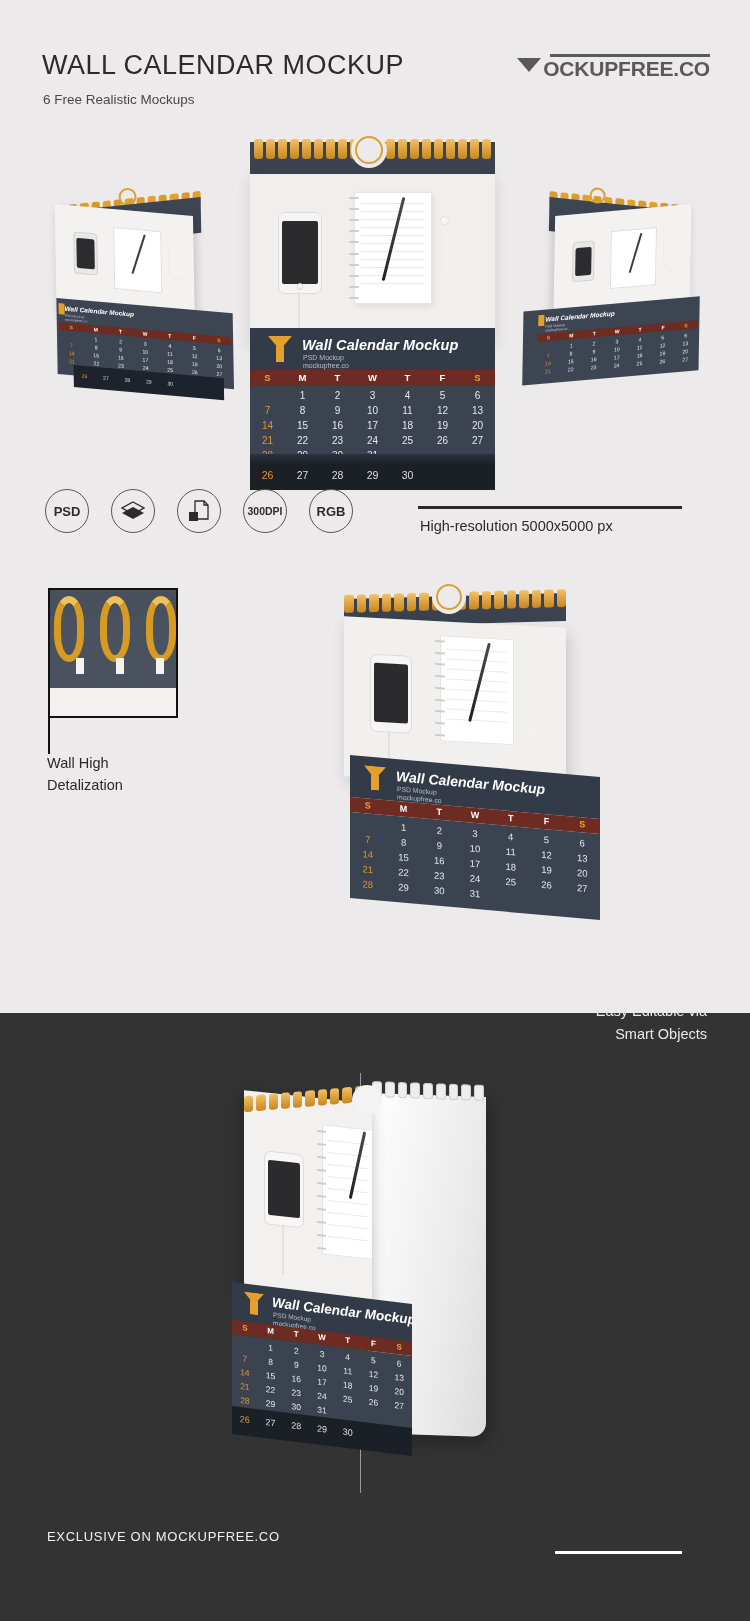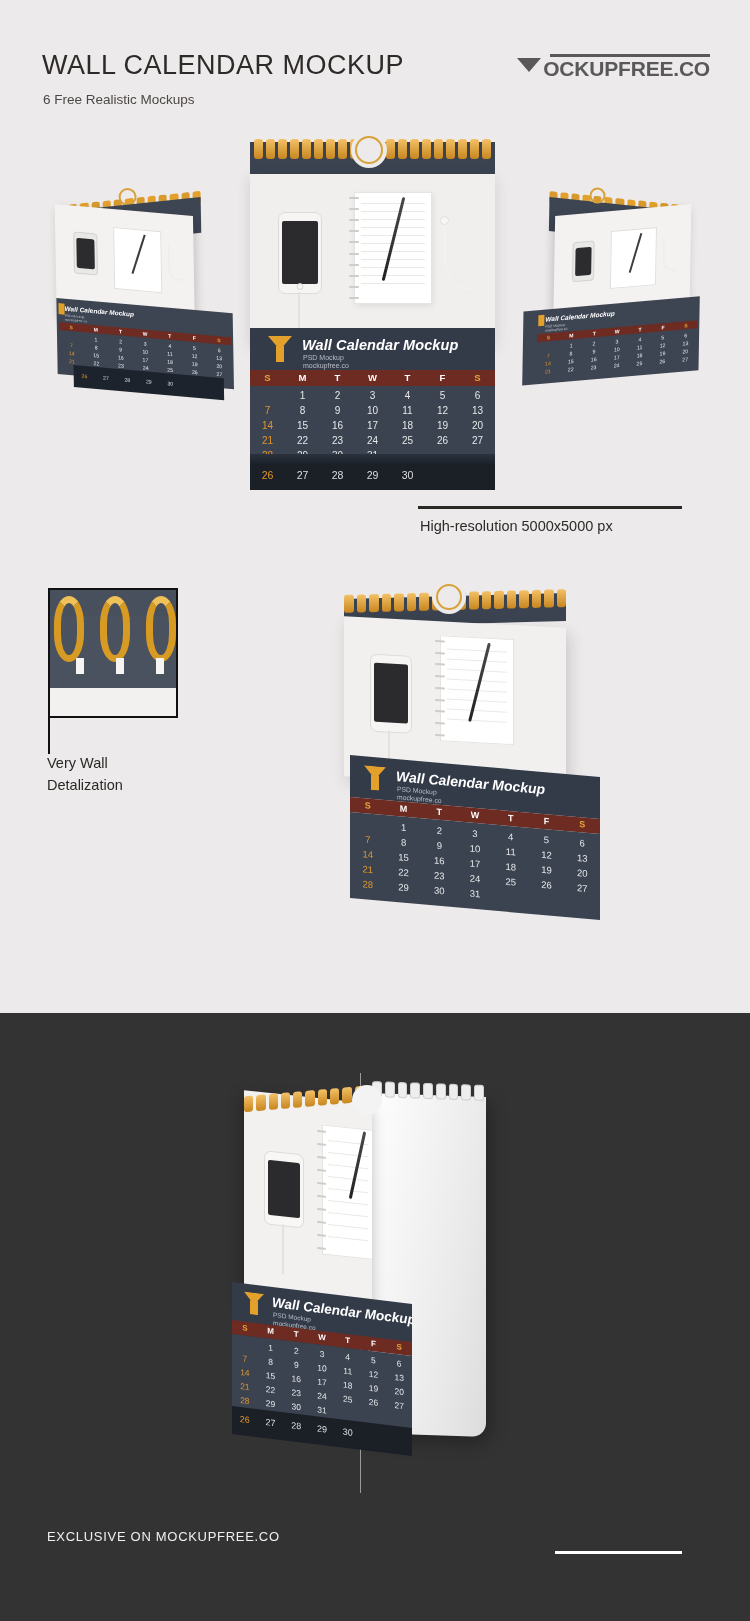--- a/index.html
+++ b/index.html
@@ -403,41 +403,66 @@
               <span>23</span>
               <span>24</span>
               <span>25</span>
               <span>26</span>
               <span>27</span>
             </div>
         </div>
       </div>
     </div>
 
+    <div class="badges">
+      <div class="badge">
+        <span>PSD</span>
+      </div>
+      <div class="badge">
+        <svg width="24" height="20" viewBox="0 0 24 20">
+          <polygon points="12,1 23,7 12,13 1,7" fill="none" stroke="#2d2a28" stroke-width="1.3"></polygon>
+          <polygon points="12,6 23,12 12,18 1,12" fill="#2d2a28"></polygon>
+        </svg>
+      </div>
+      <div class="badge">
+        <svg width="24" height="24" viewBox="0 0 24 24">
+          <path d="M8 2 h9 l4 4 v14 h-13 z" fill="none" stroke="#2d2a28" stroke-width="1.3"></path>
+          <path d="M17 2 v4 h4" fill="none" stroke="#2d2a28" stroke-width="1.3"></path>
+          <rect x="2" y="13" width="9" height="9" fill="#2d2a28"></rect>
+        </svg>
+      </div>
+      <div class="badge dpi">
+        <div>300</div>
+        <div>DPI</div>
+      </div>
+      <div class="badge">
+        <span>RGB</span>
+      </div>
+    </div>
 
     <div class="hr-res"></div>
     <div class="res-text">High-resolution 5000x5000 px</div>
 
     <div class="detail-box">
       <div style="position:absolute;left:0;top:26px;width:130px;height:72px;background:#4a525f;"></div>
       <div style="position:absolute;left:0;top:98px;width:130px;height:30px;background:#f2f1ef;"></div>
       <div style="position:absolute;left:4px;top:6px;width:126px;height:78px;display:flex;gap:16px;">
         <span style="width:30px;height:66px;border:7px solid #d79a22;border-top-color:#f0c159;border-radius:50%/42%;display:block;"></span>
         <span style="width:30px;height:66px;border:7px solid #d79a22;border-top-color:#f0c159;border-radius:50%/42%;display:block;"></span>
         <span style="width:30px;height:66px;border:7px solid #d79a22;border-top-color:#f0c159;border-radius:50%/42%;display:block;"></span>
       </div>
       <div style="position:absolute;left:26px;top:68px;width:100px;height:16px;display:flex;gap:32px;">
         <span style="width:8px;height:16px;background:#f5f4f2;"></span>
         <span style="width:8px;height:16px;background:#f5f4f2;"></span>
         <span style="width:8px;height:16px;background:#f5f4f2;"></span>
       </div>
     </div>
     <div class="detail-line"></div>
     <div class="detail-cap">
-      <div>Very Wall</div>
+      <div>Wall High</div>
       <div>Detalization</div>
     </div>
 
     <div style="position:absolute; left:330px; top:578px; width:290px; height:370px;">
       <div style="position:absolute;left:102px;top:2px;width:34px;height:34px;background:#eceaea;border-radius:50%;z-index:5;"></div>
       <div style="position:absolute;left:106px;top:6px;width:26px;height:26px;border:2.5px solid #d8a23a;border-radius:50%;z-index:6;"></div>
       <div style="position:absolute;left:14px;top:14px;width:222px;height:18px;display:flex;gap:3px;z-index:4;transform:skewY(-1.5deg);">
         <span style="flex:1;background:linear-gradient(180deg,#f3c166,#c8861f);border-radius:3px;"></span>
         <span style="flex:1;background:linear-gradient(180deg,#f3c166,#c8861f);border-radius:3px;"></span>
         <span style="flex:1;background:linear-gradient(180deg,#f3c166,#c8861f);border-radius:3px;"></span>
@@ -707,17 +732,21 @@
           <span style="flex:1;text-align:center;color:#dcdde0;">30</span>
           <span style="flex:1;"></span>
             <span style="flex:1;"></span>
         </div>
       </div>
     </div>
 
     <div class="fold-line" style="left:360px; top:60px; height:420px;"></div>
   </div>
 
+  <div class="easy-edit">
+    <div>Easy Editable via</div>
+    <div>Smart Objects</div>
+  </div>
 
   <div class="footer-text">EXCLUSIVE ON MOCKUPFREE.CO</div>
   <div class="footer-line"></div>
 
 </div>
 
 </body></html>

